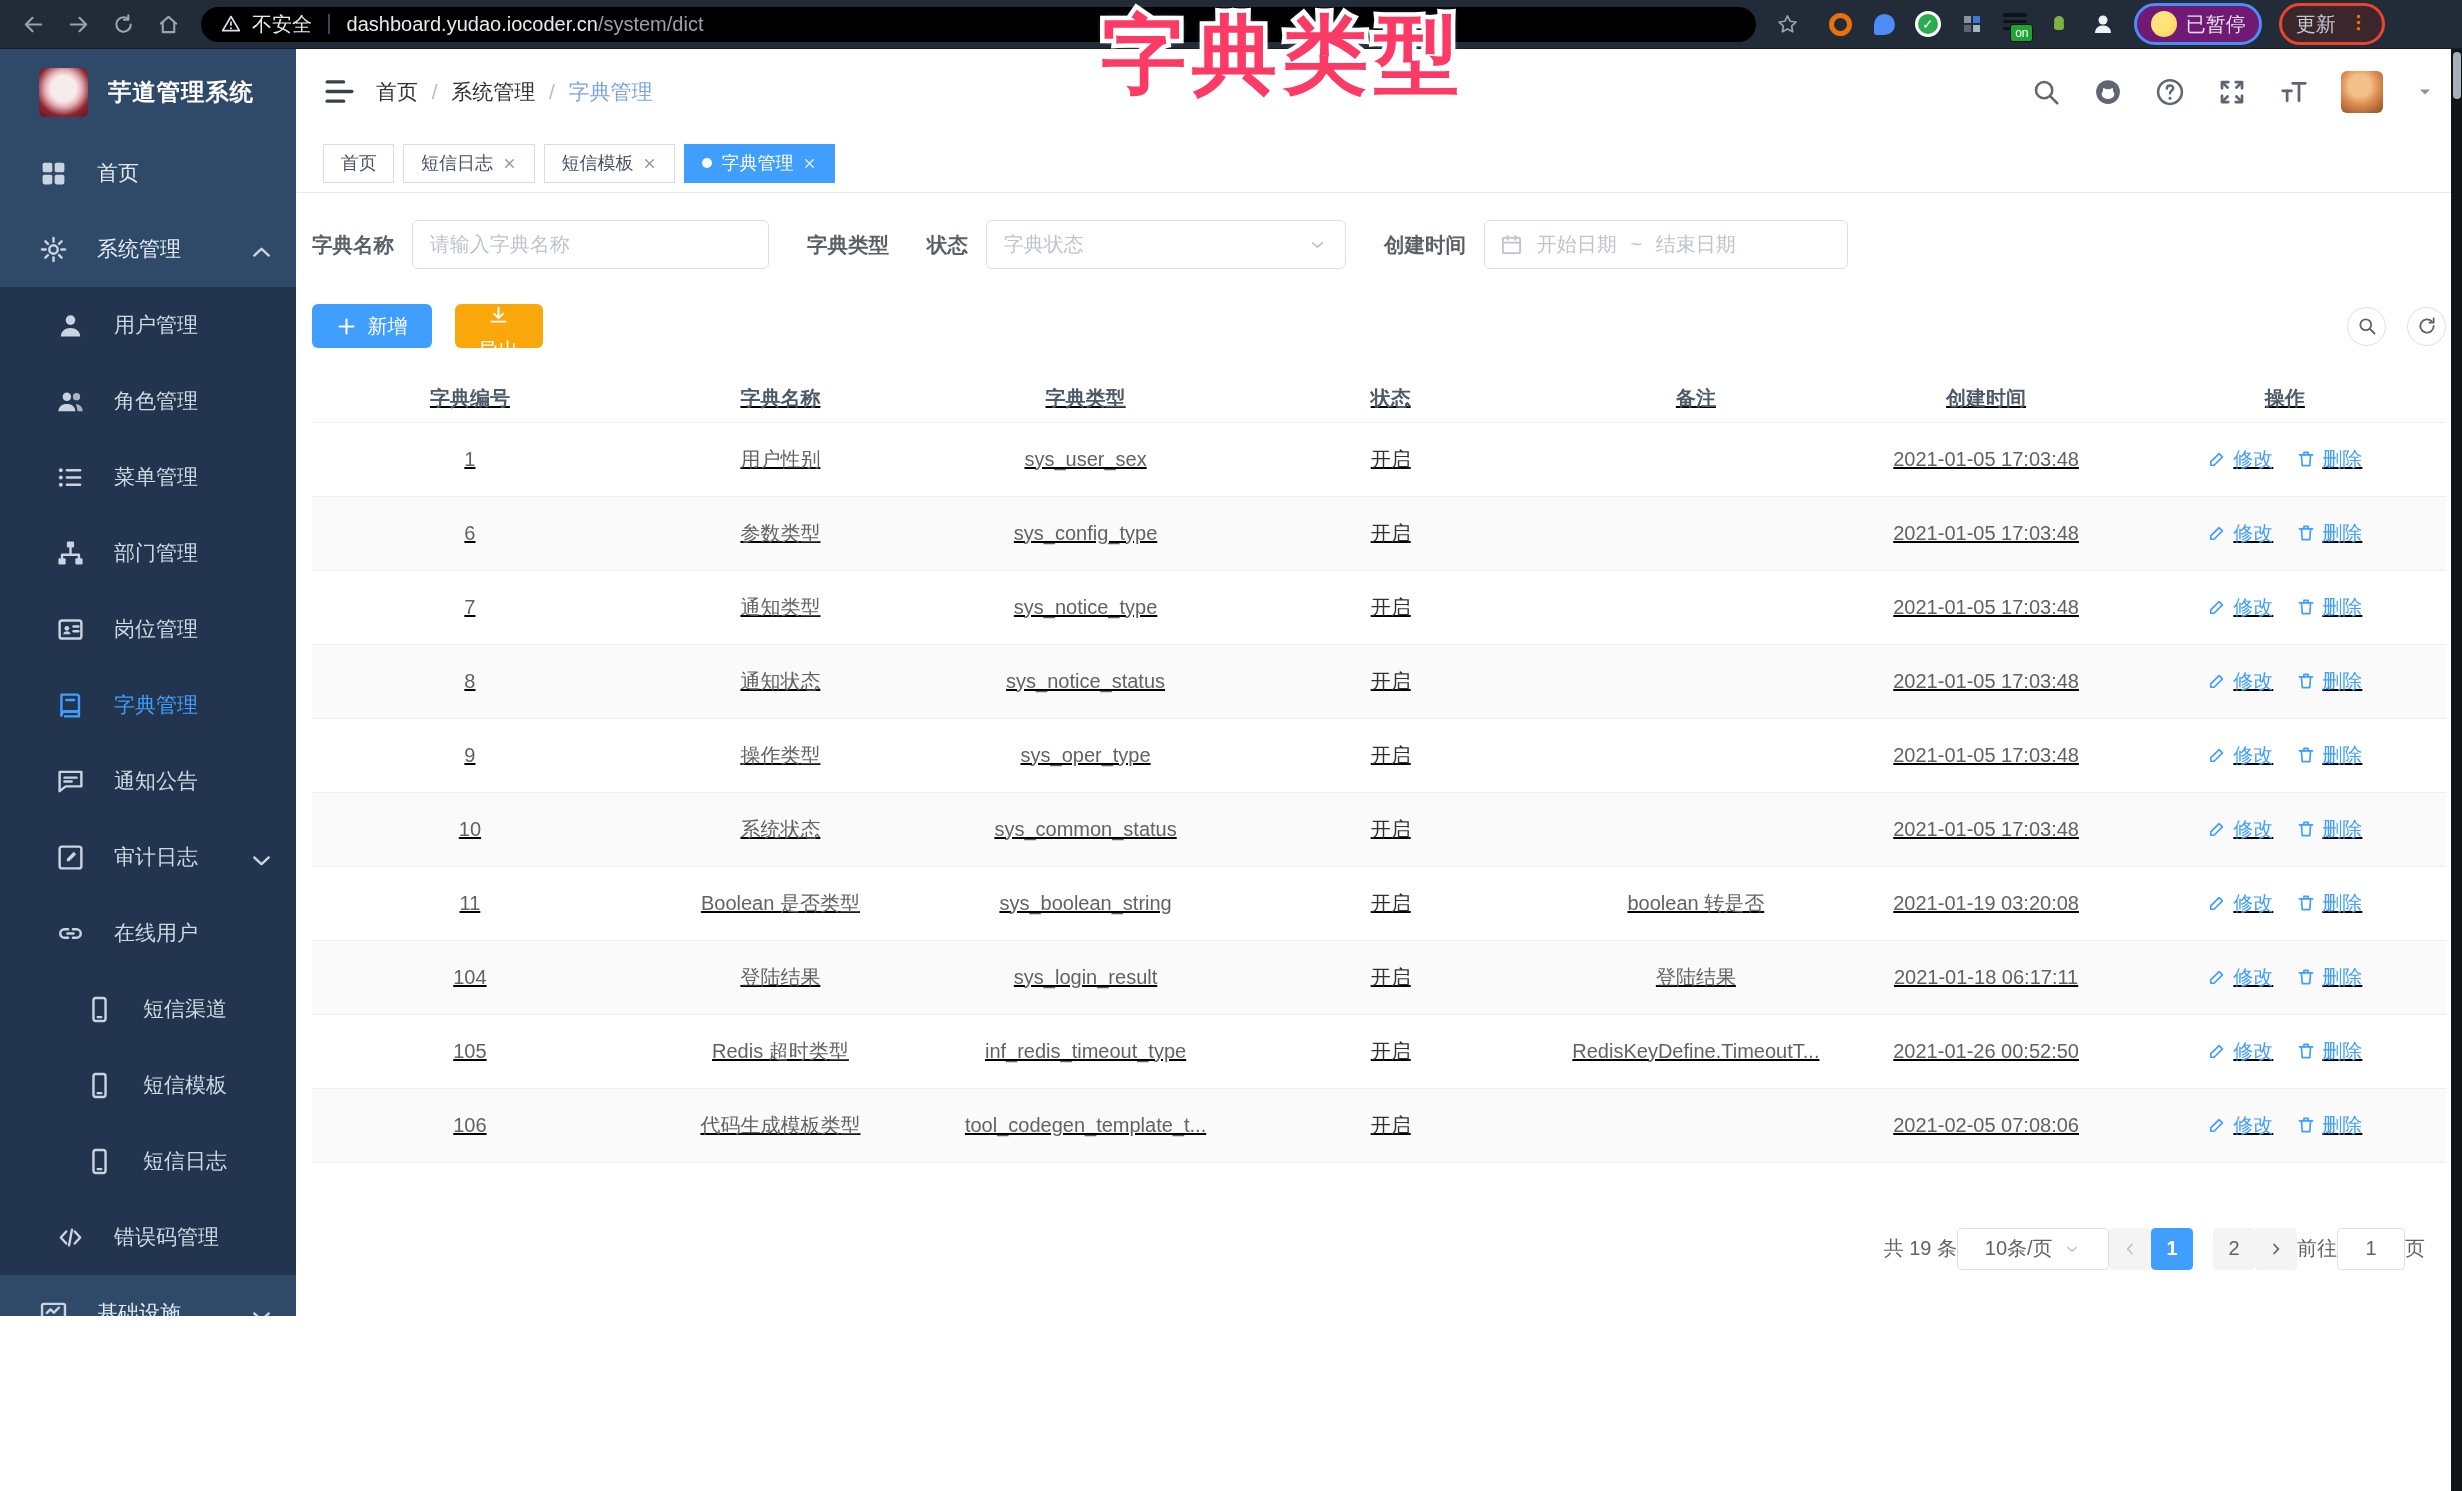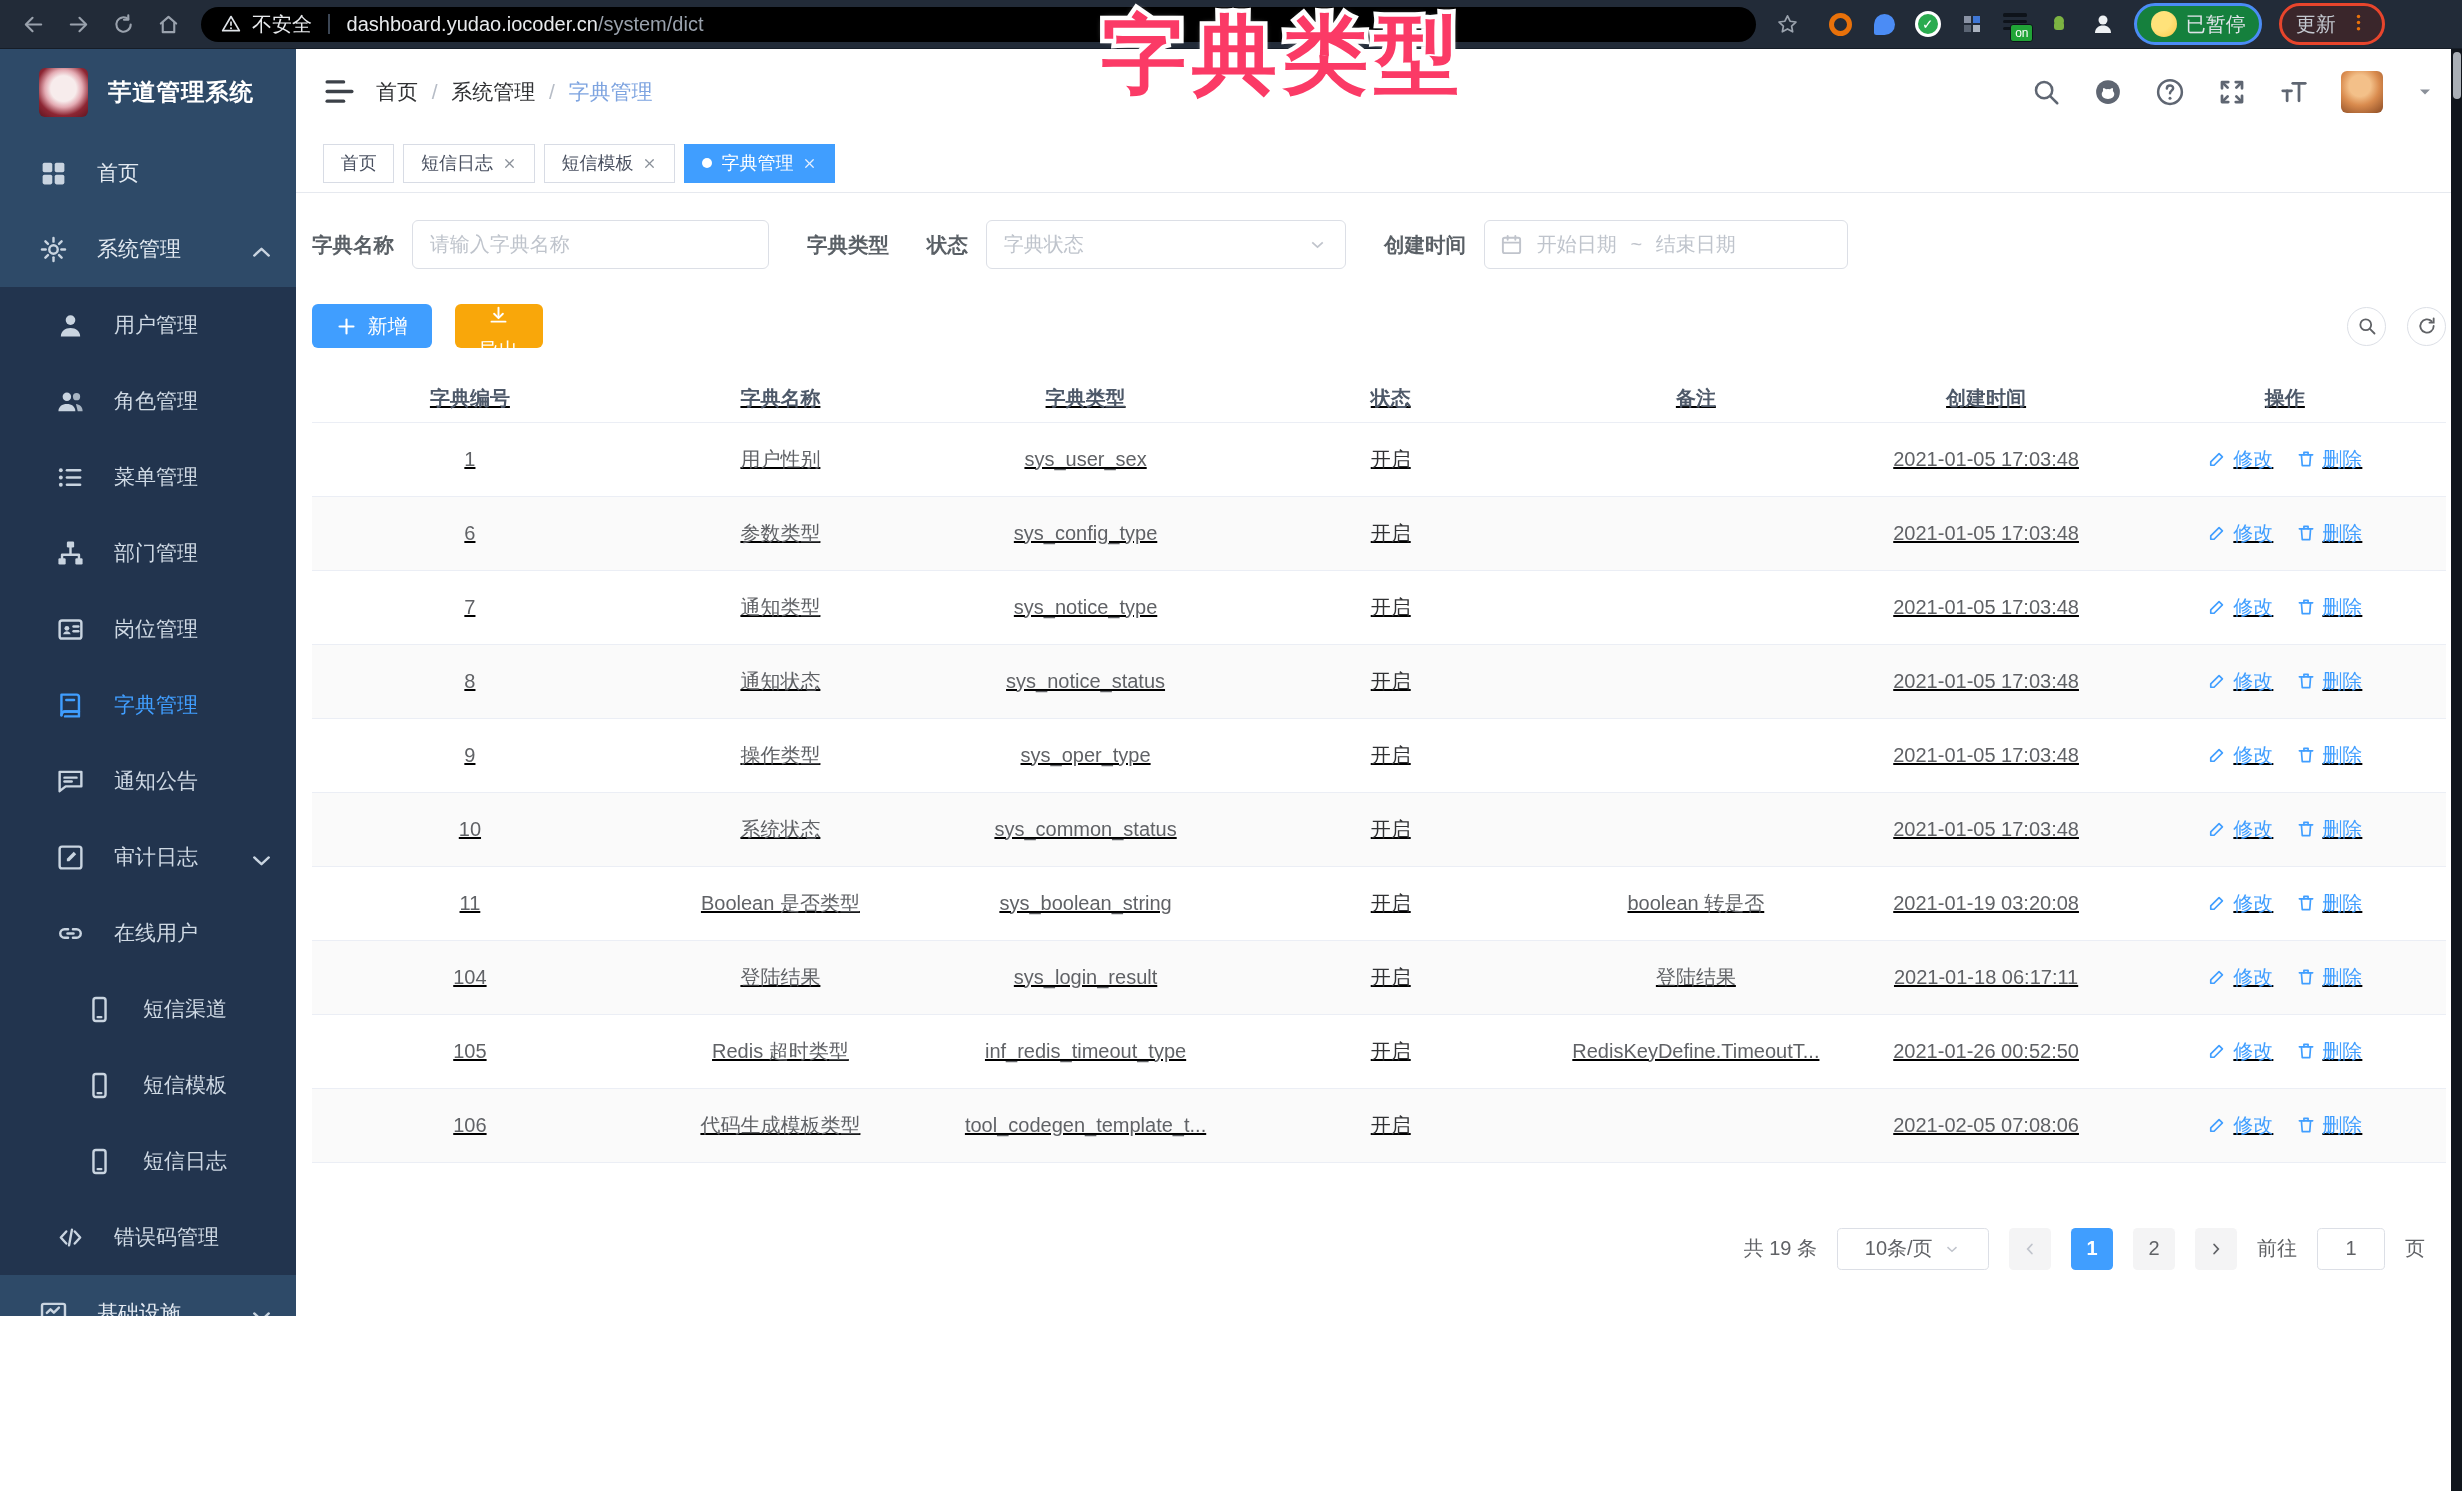--- a/index.html
+++ b/index.html
@@ -26,21 +26,21 @@
   .ext-bulb { width:21px; height:21px; background:#4b8cf5; border-radius:50% 50% 50% 12%; }
   .ext-green { width:26px; height:26px; background:#2aab4f; border-radius:50%; border:3px solid #fff;
     display:flex;align-items:center;justify-content:center; color:#fff; font-size:13.7px; }
   .ext svg { width:24px; height:24px; }
   .ext-bars { position:relative; width:27px; height:27px; }
   .ext-bars i { position:absolute; left:1.5px; right:1.5px; height:3.8px; background:#0e131a; border-radius:1.5px; }
   .ext-bars i:nth-child(1){top:2.3px} .ext-bars i:nth-child(2){top:9px} .ext-bars i:nth-child(3){top:16px}
   .on-badge { position:absolute; right:-4.6px; bottom:-4.6px; background:#21a437; color:#fff;
     font-size:12px; line-height:1; padding:2.3px 3.8px; border-radius:3px; border:1.5px solid #0e131a; }
   .chip { display:flex; align-items:center; gap:9px; border-radius:23px; padding:4.6px 13.7px; flex:0 0 auto; }
-  .chip-paused { border:3.8px solid #4b8cf5; background:#15803d; margin-left:12px; }
+  .chip-paused { border:3.8px solid #4b8cf5; background:#701a75; margin-left:12px; }
   .emoji-face { width:26px; height:26px; border-radius:50%;
     background:radial-gradient(circle at 35% 35%, #ffe27a 0 45%, #fdd663 70%, #e9b83e 100%); position:relative; }
   .chip-label { color:#dfe3e8; font-size:20px; white-space:nowrap; }
   .chip-update { border:3.8px solid #e8452c; background:#3a262b; margin-left:10.6px; gap:12px; }
   .chip-update .chip-label { color:#c3c8cf; }
   .kebab { color:#e8710a; } .kebab svg{ width:21px; height:21px; }
 
   
   .app { display:flex; height:1267px; }
   .sidebar { width:296px; flex:0 0 296px; background:#2e4a68; color:#dde5ee; overflow:hidden; }
@@ -122,21 +122,21 @@
   table.dict td { height:74px; font-size:20px; color:#606266; text-align:center;
     border-bottom:1.5px solid #ebeef5; overflow:hidden; white-space:nowrap; }
   table.dict tr.stripe td { background:#fafafa; }
   td.type-link { color:#409eff; cursor:pointer; }
   .row-actions { display:flex; align-items:center; justify-content:center; gap:23px; }
   .act-link { display:flex; align-items:center; gap:6px; color:#409eff; font-size:20px; cursor:pointer; }
   .act-link .icn { width:20px; height:20px; }
 
   
   .pager { margin-top:65px; display:flex; align-items:center; justify-content:flex-end;
-    gap:20px; padding-right:21px; font-size:20px; color:#606266; }
+    padding-right:21px; font-size:20px; color:#606266; }
   .pg-select { width:152px; height:42px; border:1.5px solid #dcdfe6; border-radius:4.6px;
     display:flex; align-items:center; justify-content:center; gap:10.6px; color:#606266; cursor:pointer; }
   .pg-select .caret { width:18px; height:18px; color:#c0c4cc; }
   .pg-btn { min-width:42px; height:42px; border-radius:4.6px; background:#f4f4f5; color:#606266;
     display:flex; align-items:center; justify-content:center; font-size:20px; cursor:pointer; }
   .pg-btn .icn { width:18px; height:18px; }
   .pg-btn.page-active { background:#409eff; color:#fff; font-weight:700; }
   .goto-input { width:68px; height:42px; border:1.5px solid #dcdfe6; border-radius:4.6px;
     text-align:center; font-size:20px; color:#606266; outline:none; font-family:inherit; }
 

